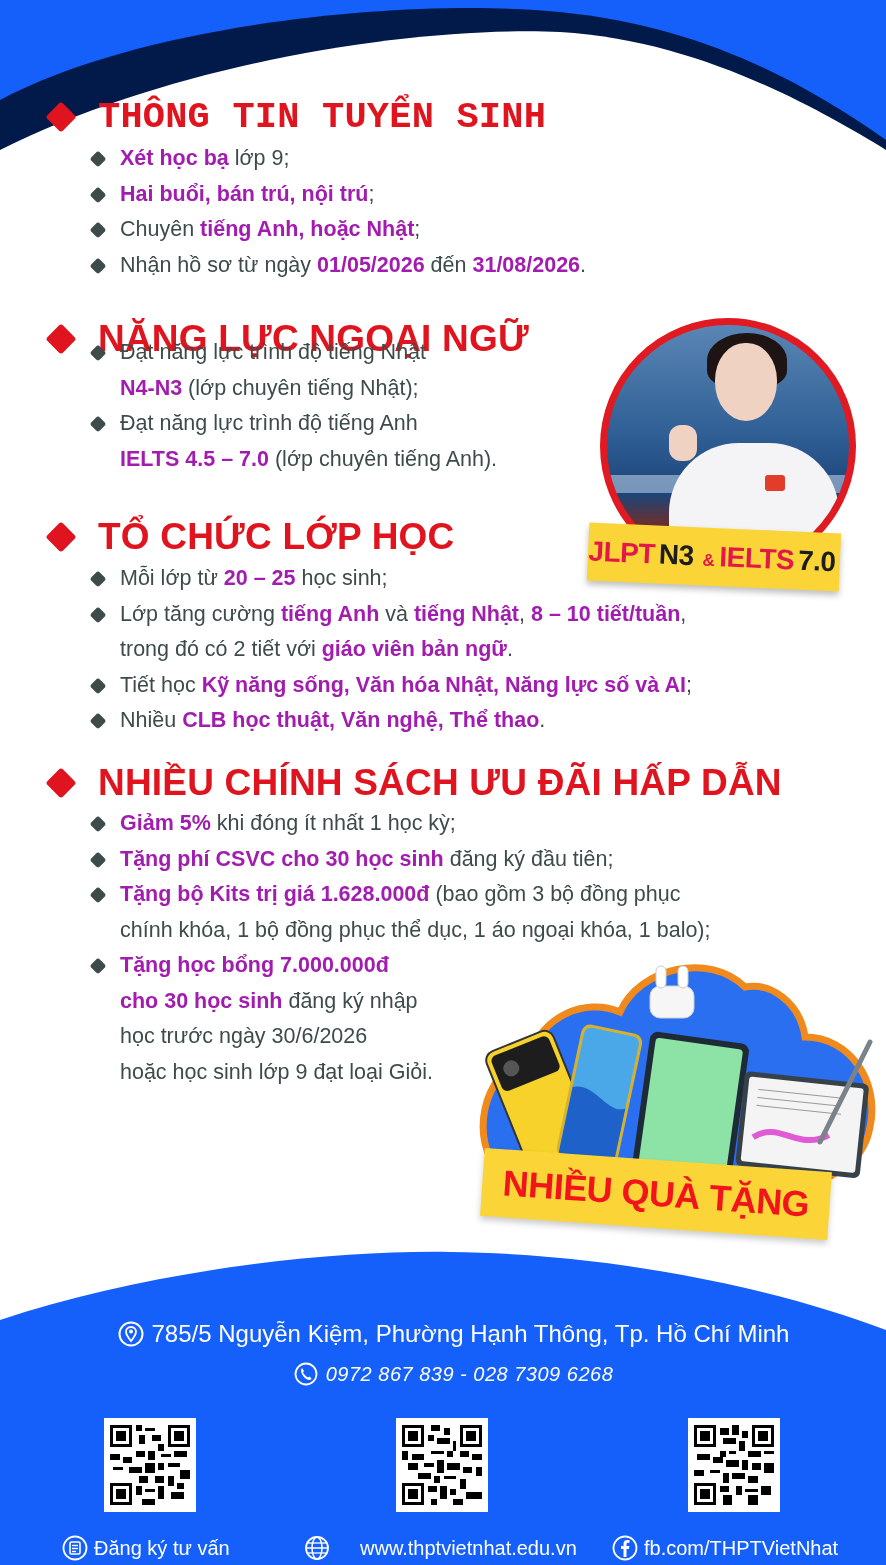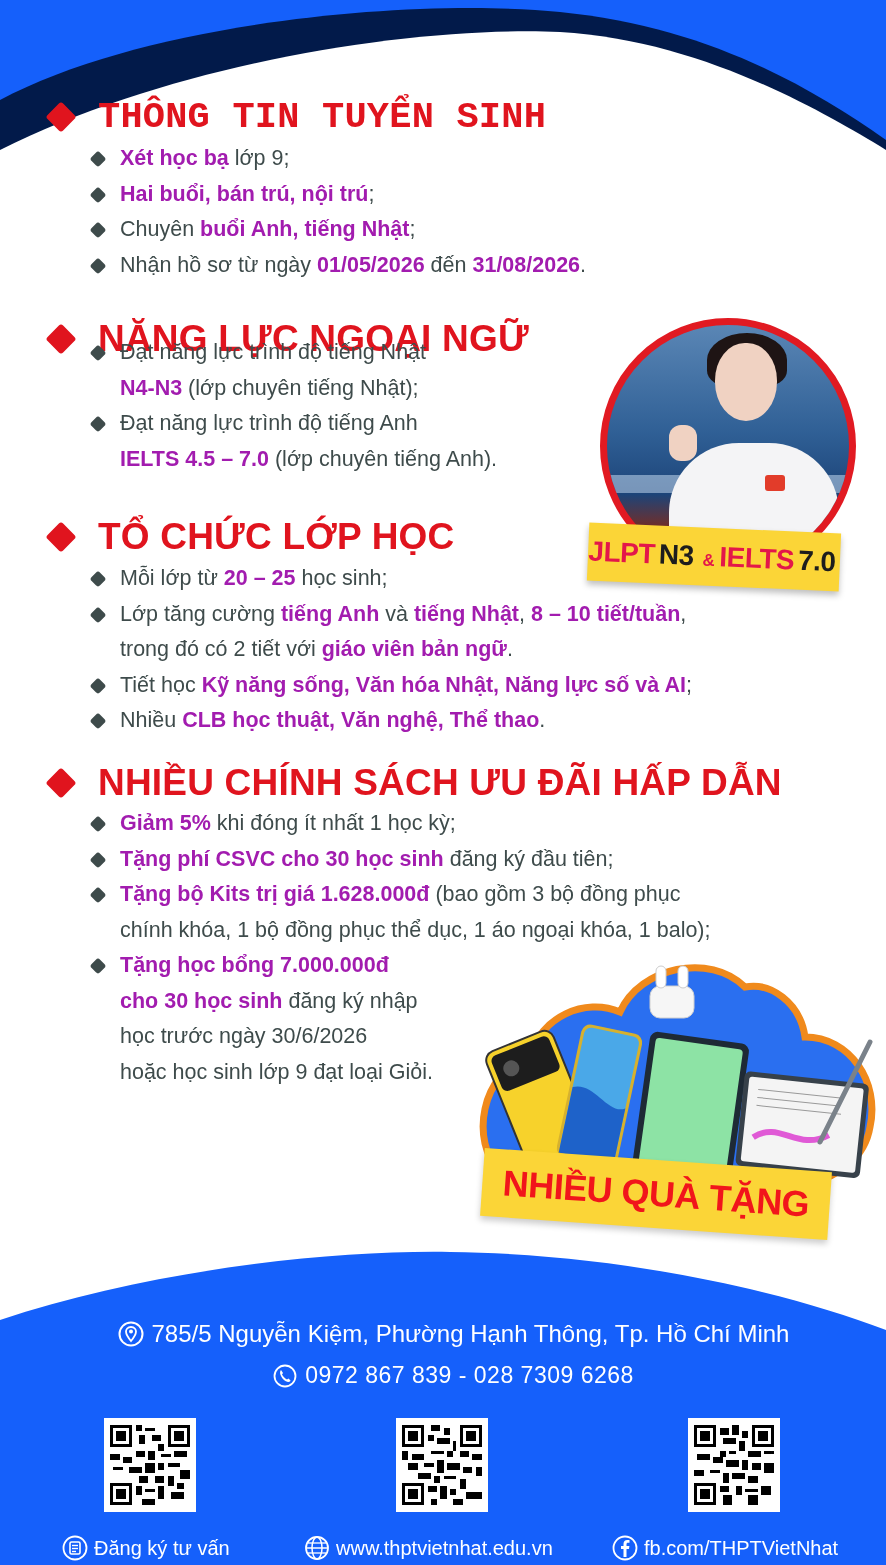--- a/index.html
+++ b/index.html
@@ -79,21 +79,21 @@
     color: #f1151b; font-weight: 700; font-size: 36px; letter-spacing: -0.5px;
   }
 
   
   .footer-line {
     position: absolute; left: 0; width: 886px; text-align: center; color: #ffffff;
     display: flex; align-items: center; justify-content: center; padding-left: 21px;
   }
   .footer-line .icon { margin-right: 8px; display: inline-flex; }
   .addr { top: 1320px; font-size: 24px; }
-  .phone { top: 1362px; font-size: 23px; letter-spacing: 0.5px; }
+  .phone { top: 1362px; font-size: 20px; letter-spacing: 0.5px; font-style: italic; }
 
   .qr {
     position: absolute; top: 1418px; width: 92px; height: 94px; background: #ffffff; padding: 6px;
   }
   .qr svg { width: 80px; height: 82px; display: block; }
   .link-row {
     position: absolute; top: 1548px; color: #ffffff; font-size: 20px;
     display: flex; align-items: center; transform: translateY(-50%);
   }
   .link-row .icon { margin-right: 6px; display: inline-flex; }
@@ -107,21 +107,21 @@
   <path d="M0,150 C180,60 420,26 560,32 C700,40 820,110 886,150 L886,260 L0,260 Z" fill="#ffffff"></path>
 </svg>
 
 <div class="section-head" style="top:96px;font-family:Liberation Mono, monospace;">
   <span class="diamond"></span>
   <span>THÔNG TIN TUYỂN SINH</span>
 </div>
 <ul class="bullets" style="top:141px;">
     <li><span class="dot"></span><b>Xét học bạ</b> lớp 9;</li>
     <li><span class="dot"></span><b>Hai buổi, bán trú, nội trú</b>;</li>
-    <li><span class="dot"></span>Chuyên <b>buổi Anh, tiếng Nhật</b>;</li>
+    <li><span class="dot"></span>Chuyên <b>tiếng Anh, hoặc Nhật</b>;</li>
     <li><span class="dot"></span>Nhận hồ sơ từ ngày <b>01/05/2026</b> đến <b>31/08/2026</b>.</li>
   </ul>
 
 <div class="section-head" style="top:318px;">
   <span class="diamond"></span>
   <span>NĂNG LỰC NGOẠI NGỮ</span>
 </div>
 <ul class="bullets" style="top:335px;">
     <li><span class="dot"></span>Đạt năng lực trình độ tiếng Nhật<br><b>N4-N3</b> (lớp chuyên tiếng Nhật);</li>
     <li><span class="dot"></span>Đạt năng lực trình độ tiếng Anh<br><b>IELTS 4.5 – 7.0</b> (lớp chuyên tiếng Anh).</li>
@@ -252,21 +252,21 @@
     <svg width="26" height="26" viewBox="0 0 26 26">
         <circle cx="13" cy="13" r="11.5" fill="none" stroke="#fff" stroke-width="1.8"></circle>
         <rect x="8" y="7" width="10" height="12" rx="1.5" fill="none" stroke="#fff" stroke-width="1.6"></rect>
         <line x1="10" y1="10.5" x2="16" y2="10.5" stroke="#fff" stroke-width="1.4"></line>
         <line x1="10" y1="13.5" x2="16" y2="13.5" stroke="#fff" stroke-width="1.4"></line>
         <line x1="10" y1="16.5" x2="14" y2="16.5" stroke="#fff" stroke-width="1.4"></line>
       </svg>
   </span>
   <span>Đăng ký tư vấn</span>
 </div>
-<div class="link-row" style="left:304px;">
+<div class="link-row" style="left:304px;gap:24px;">
   <span class="icon">
     <svg width="26" height="26" viewBox="0 0 26 26">
         <circle cx="13" cy="13" r="11" fill="none" stroke="#fff" stroke-width="1.8"></circle>
         <ellipse cx="13" cy="13" rx="5" ry="11" fill="none" stroke="#fff" stroke-width="1.5"></ellipse>
         <line x1="2" y1="13" x2="24" y2="13" stroke="#fff" stroke-width="1.5"></line>
         <line x1="4" y1="8" x2="22" y2="8" stroke="#fff" stroke-width="1.3"></line>
         <line x1="4" y1="18" x2="22" y2="18" stroke="#fff" stroke-width="1.3"></line>
       </svg>
   </span>
   <span>www.thptvietnhat.edu.vn</span>

